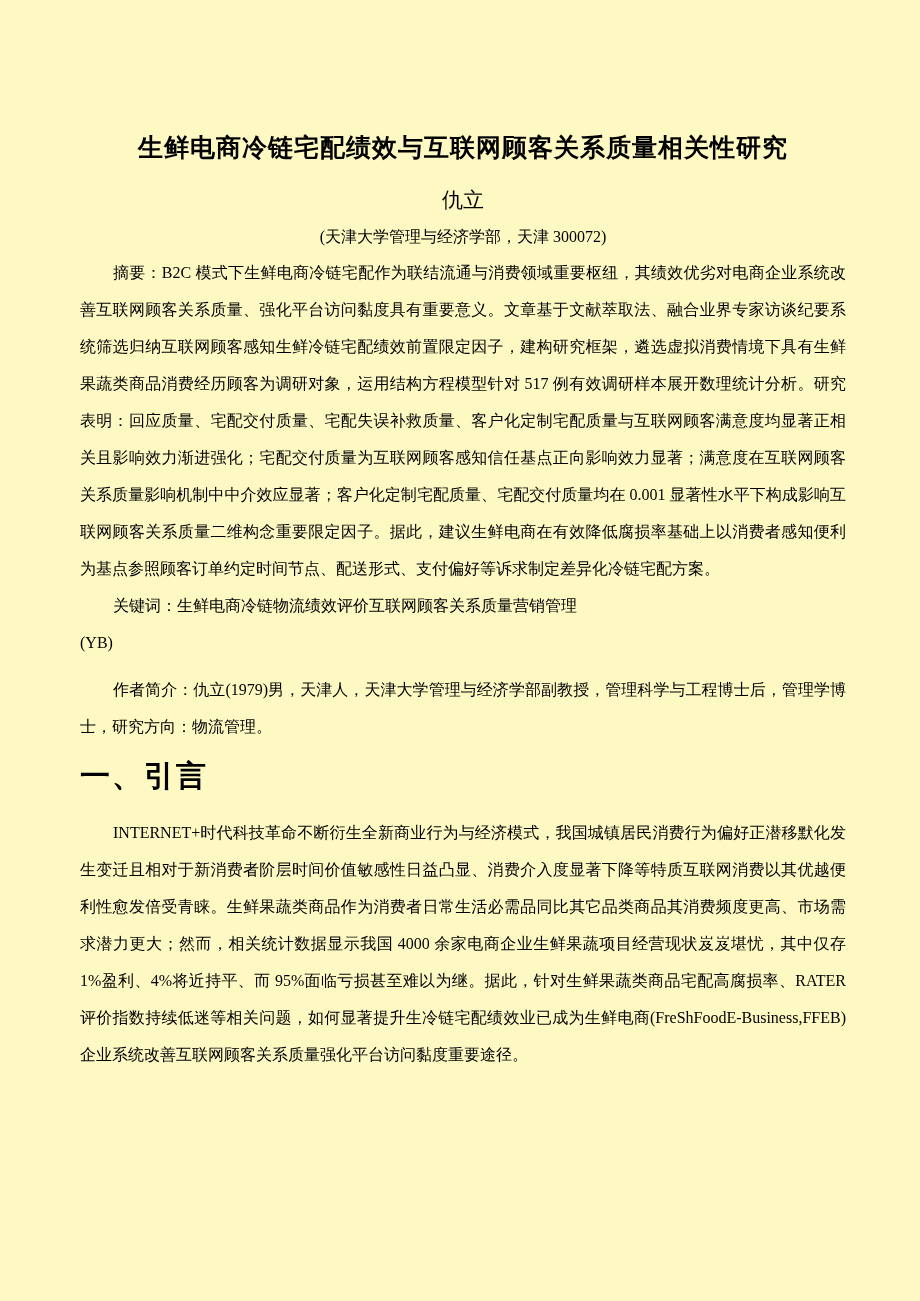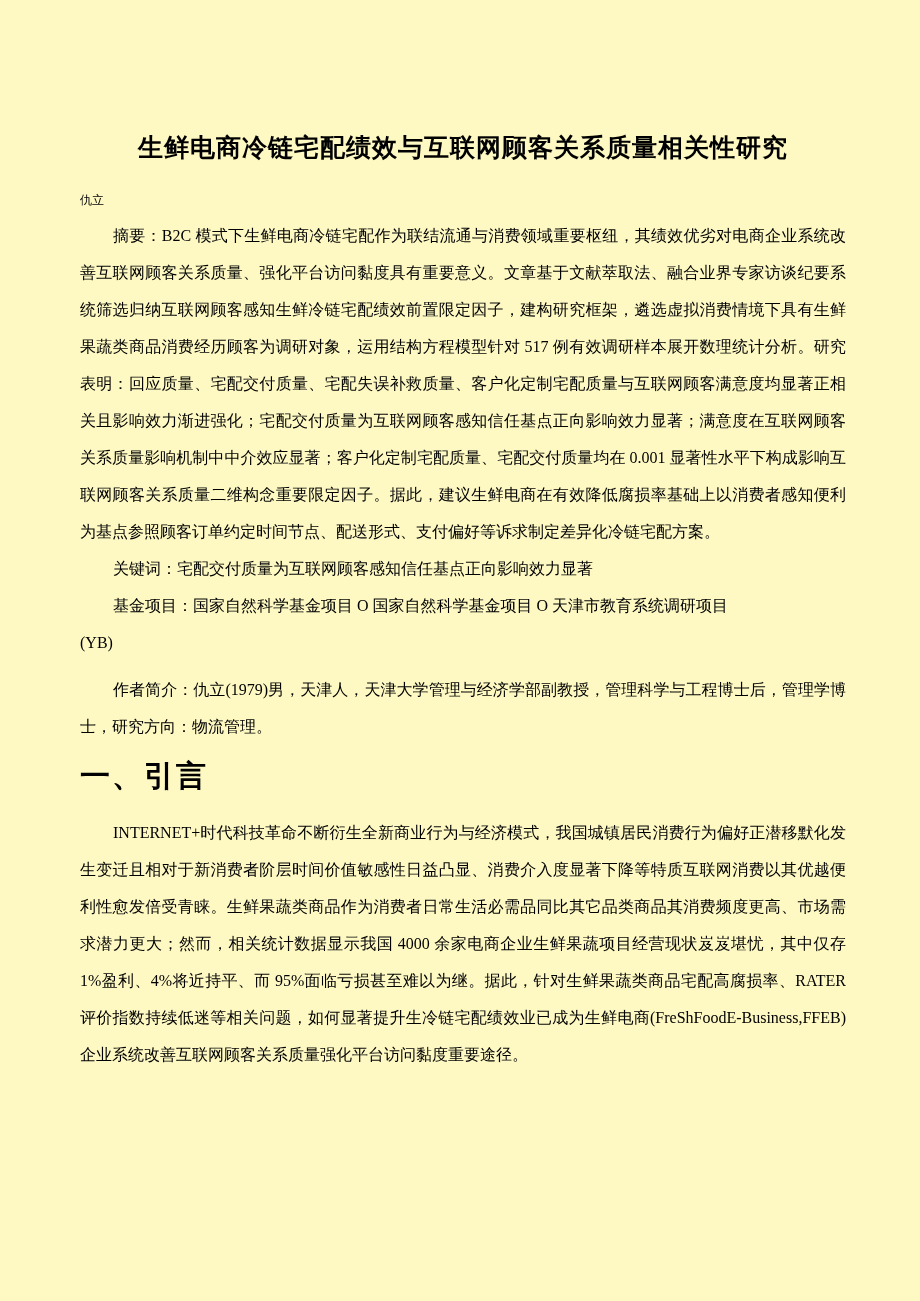--- a/index.html
+++ b/index.html
@@ -23,22 +23,22 @@
     margin: 0;
     text-align: center;
     font-family: "Liberation Sans", "DejaVu Sans", sans-serif;
     font-weight: bold;
     font-size: 25px;
     line-height: 34px;
     letter-spacing: 1px;
   }
   .author {
     margin-top: 24px;
-    text-align: left;
-    font-size: 12px;
+    text-align: center;
+    font-size: 21px;
     line-height: 24px;
   }
   .affiliation {
     margin-top: 13px;
     text-align: center;
     font-size: 16px;
     line-height: 24px;
   }
   .front {
     margin-top: 5px;
@@ -77,28 +77,28 @@
 </style>
 </head>
 <body>
 
 <div class="page">
 
   <h1 class="title">生鲜电商冷链宅配绩效与互联网顾客关系质量相关性研究</h1>
 
   <div class="author">仇立</div>
 
+  <div class="affiliation">(天津大学管理与经济学部，天津 300072)</div>
 
   <div class="front">
     <p class="para indent">摘要：B2C 模式下生鲜电商冷链宅配作为联结流通与消费领域重要枢纽，其绩效优劣对电商企业系统改善互联网顾客关系质量、强化平台访问黏度具有重要意义。文章基于文献萃取法、融合业界专家访谈纪要系统筛选归纳互联网顾客感知生鲜冷链宅配绩效前置限定因子，建构研究框架，遴选虚拟消费情境下具有生鲜果蔬类商品消费经历顾客为调研对象，运用结构方程模型针对 517 例有效调研样本展开数理统计分析。研究表明：回应质量、宅配交付质量、宅配失误补救质量、客户化定制宅配质量与互联网顾客满意度均显著正相关且影响效力渐进强化；宅配交付质量为互联网顾客感知信任基点正向影响效力显著；满意度在互联网顾客关系质量影响机制中中介效应显著；客户化定制宅配质量、宅配交付质量均在 0.001 显著性水平下构成影响互联网顾客关系质量二维构念重要限定因子。据此，建议生鲜电商在有效降低腐损率基础上以消费者感知便利为基点参照顾客订单约定时间节点、配送形式、支付偏好等诉求制定差异化冷链宅配方案。</p>
 
-    <p class="para indent">关键词：宅配交付质量为互联网顾客感知信任基点正向影响效力显著</p>
+    <p class="para indent">关键词：生鲜电商冷链物流绩效评价互联网顾客关系质量营销管理</p>
 
 
-    <p class="para indent">基金项目：国家自然科学基金项目 O 国家自然科学基金项目 O 天津市教育系统调研项目</p>
 
     <p class="para">(YB)</p>
 
     <p class="para indent bio">作者简介：仇立(1979)男，天津人，天津大学管理与经济学部副教授，管理科学与工程博士后，管理学博士，研究方向：物流管理。</p>
   </div>
 
   <h2 class="section-heading">一、引言</h2>
 
   <p class="para indent body-para">INTERNET+时代科技革命不断衍生全新商业行为与经济模式，我国城镇居民消费行为偏好正潜移默化发生变迁且相对于新消费者阶层时间价值敏感性日益凸显、消费介入度显著下降等特质互联网消费以其优越便利性愈发倍受青睐。生鲜果蔬类商品作为消费者日常生活必需品同比其它品类商品其消费频度更高、市场需求潜力更大；然而，相关统计数据显示我国 4000 余家电商企业生鲜果蔬项目经营现状岌岌堪忧，其中仅存 1%盈利、4%将近持平、而 95%面临亏损甚至难以为继。据此，针对生鲜果蔬类商品宅配高腐损率、RATER 评价指数持续低迷等相关问题，如何显著提升生冷链宅配绩效业已成为生鲜电商(FreShFoodE-Business,FFEB)企业系统改善互联网顾客关系质量强化平台访问黏度重要途径。</p>
 

